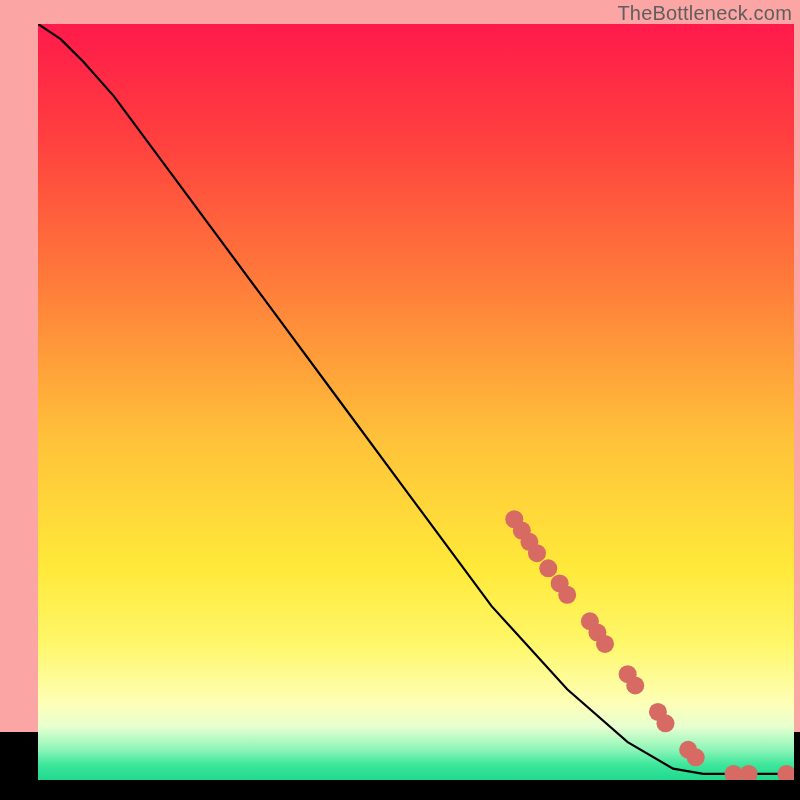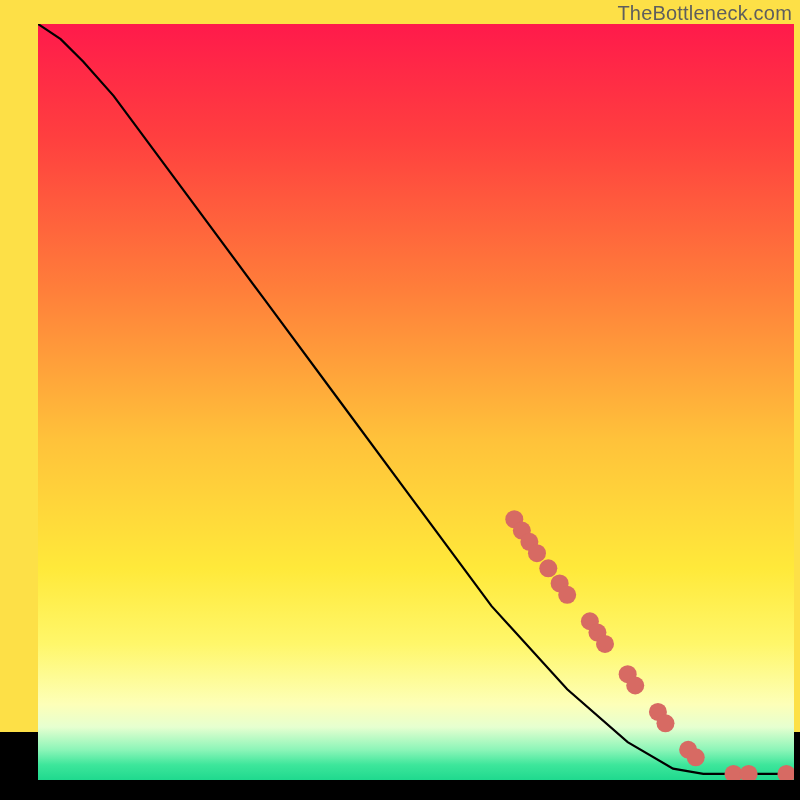--- a/index.html
+++ b/index.html
@@ -8,21 +8,21 @@
     width: 800px;
     height: 800px;
     overflow: hidden;
     background: #000;
     font-family: Arial, Helvetica, sans-serif;
   }
   .frame {
     position: relative;
     width: 800px;
     height: 732px;
-    background: #fde047;
+    background: #fca5a5;
     text-align: center;
   }
   .watermark {
     position: absolute;
     top: 2px;
     right: 8px;
     color: #5e5e5e;
     font-size: 20px;
     font-weight: 500;
     letter-spacing: 0.2px;

